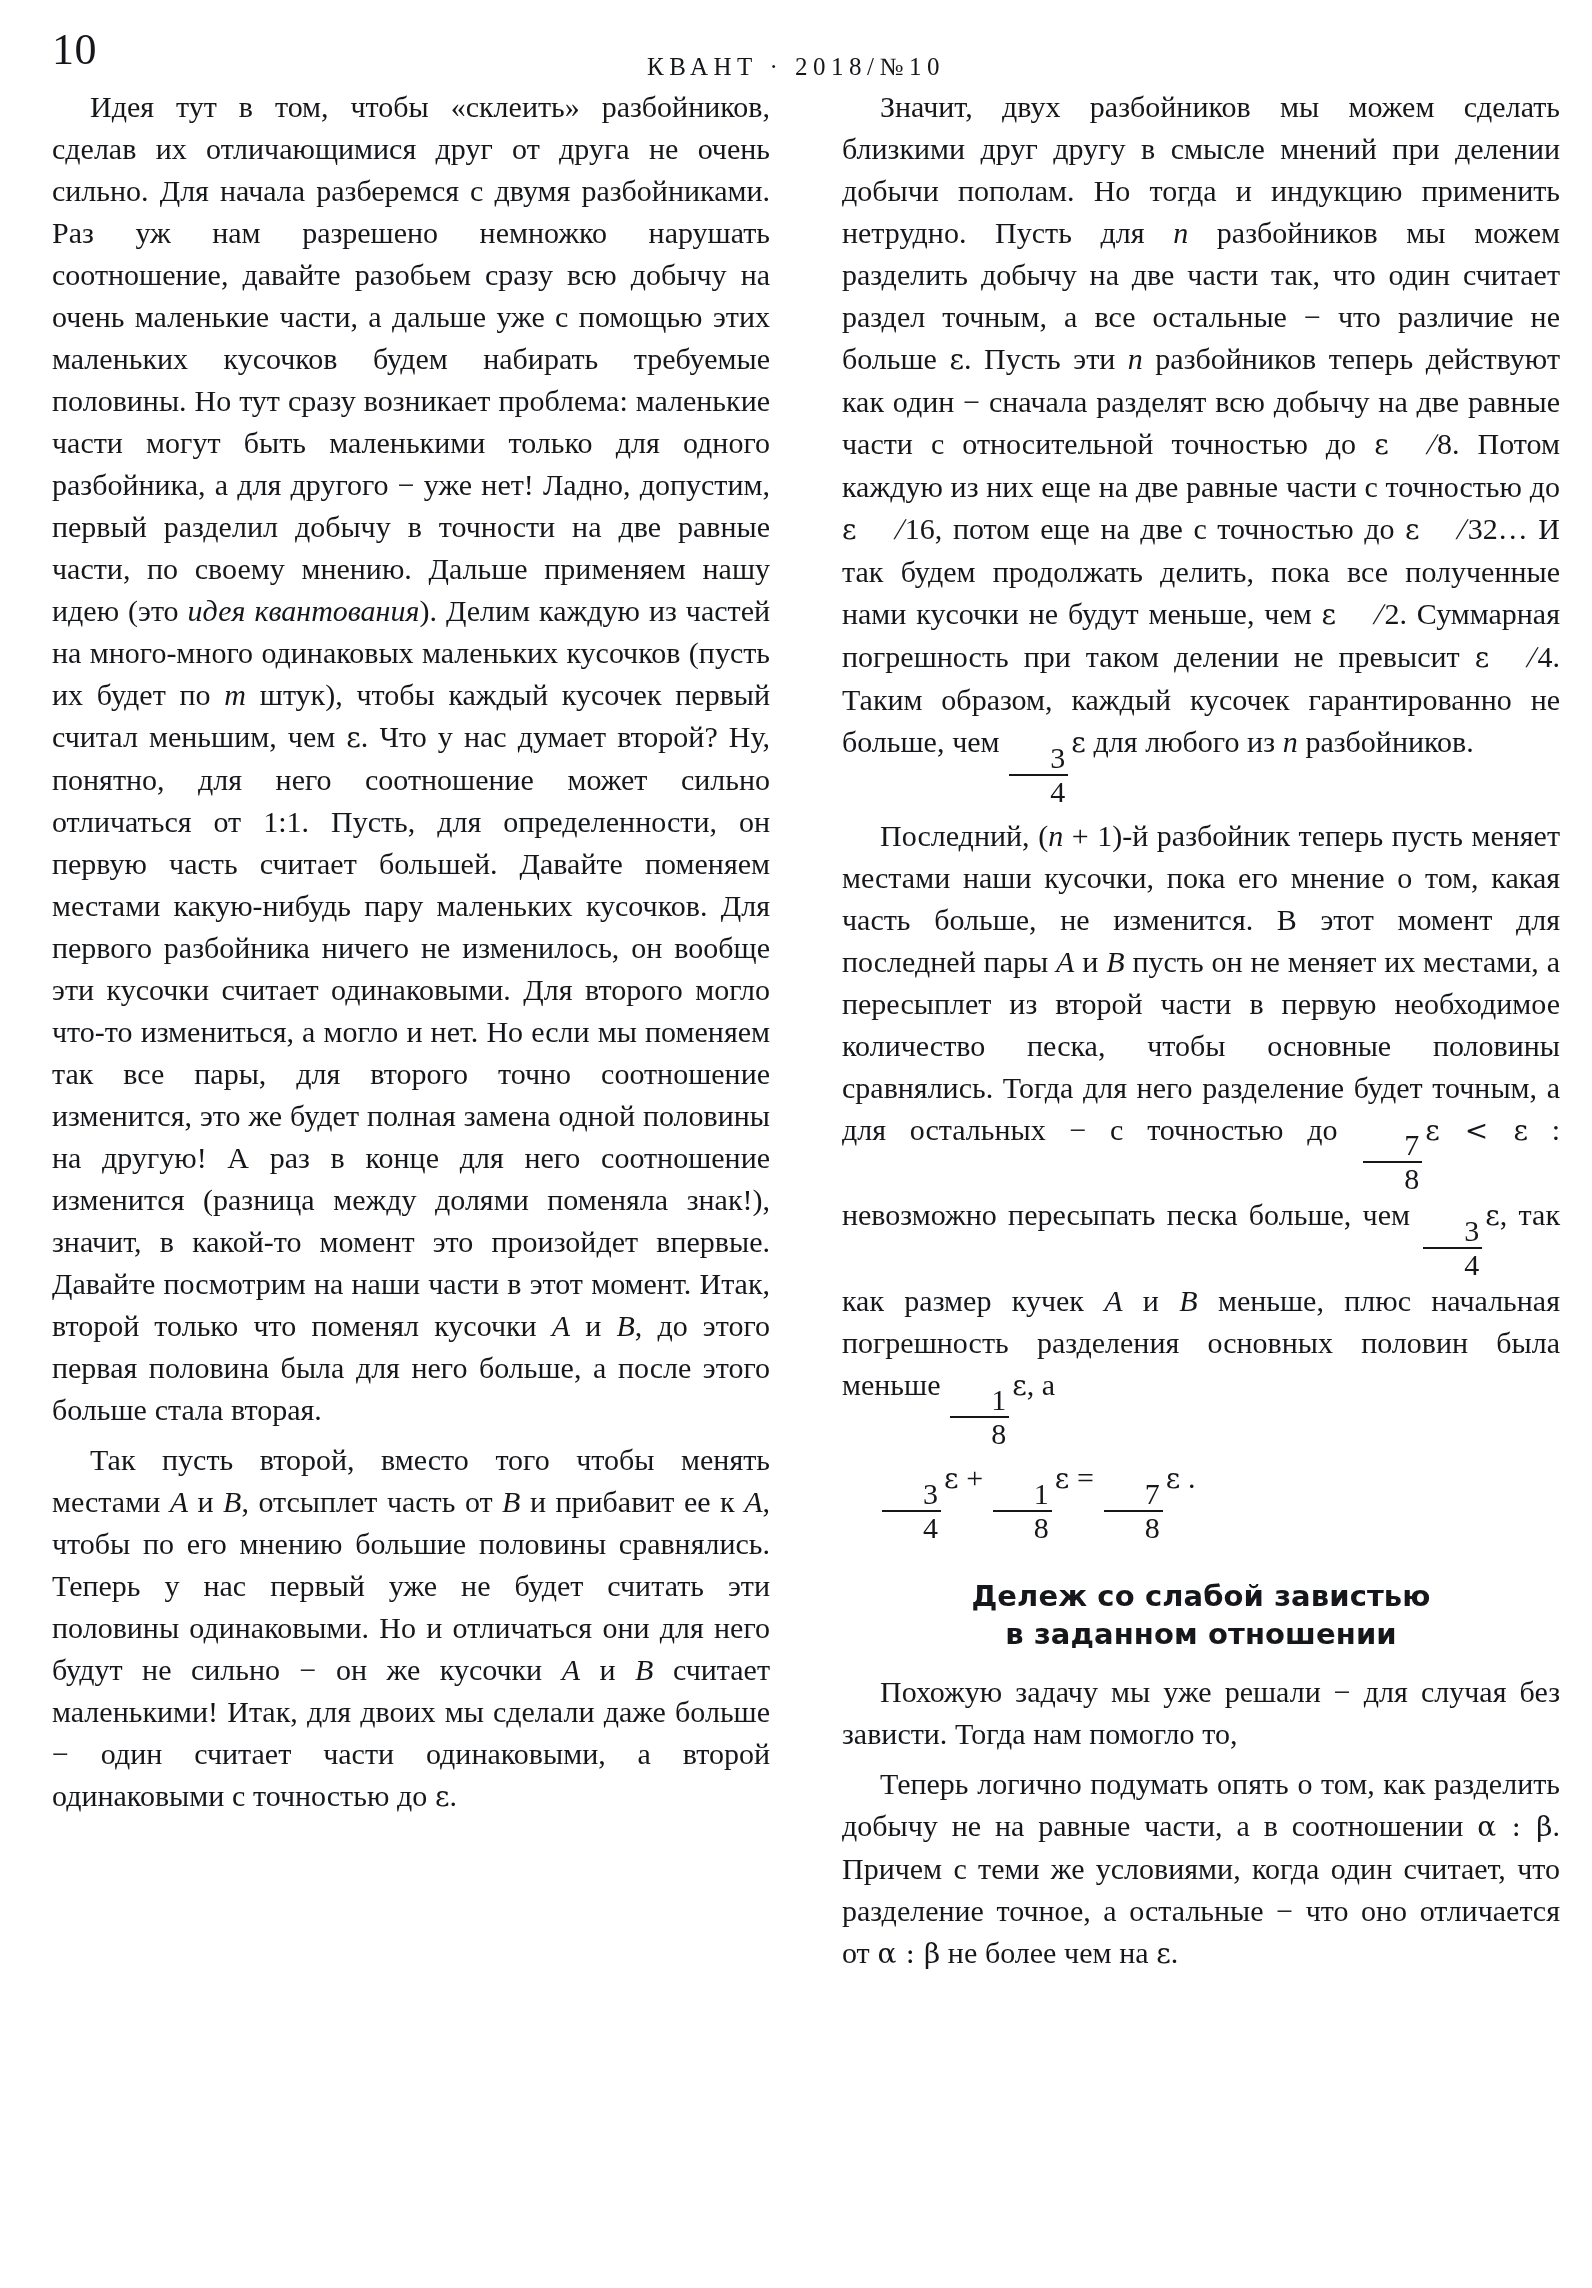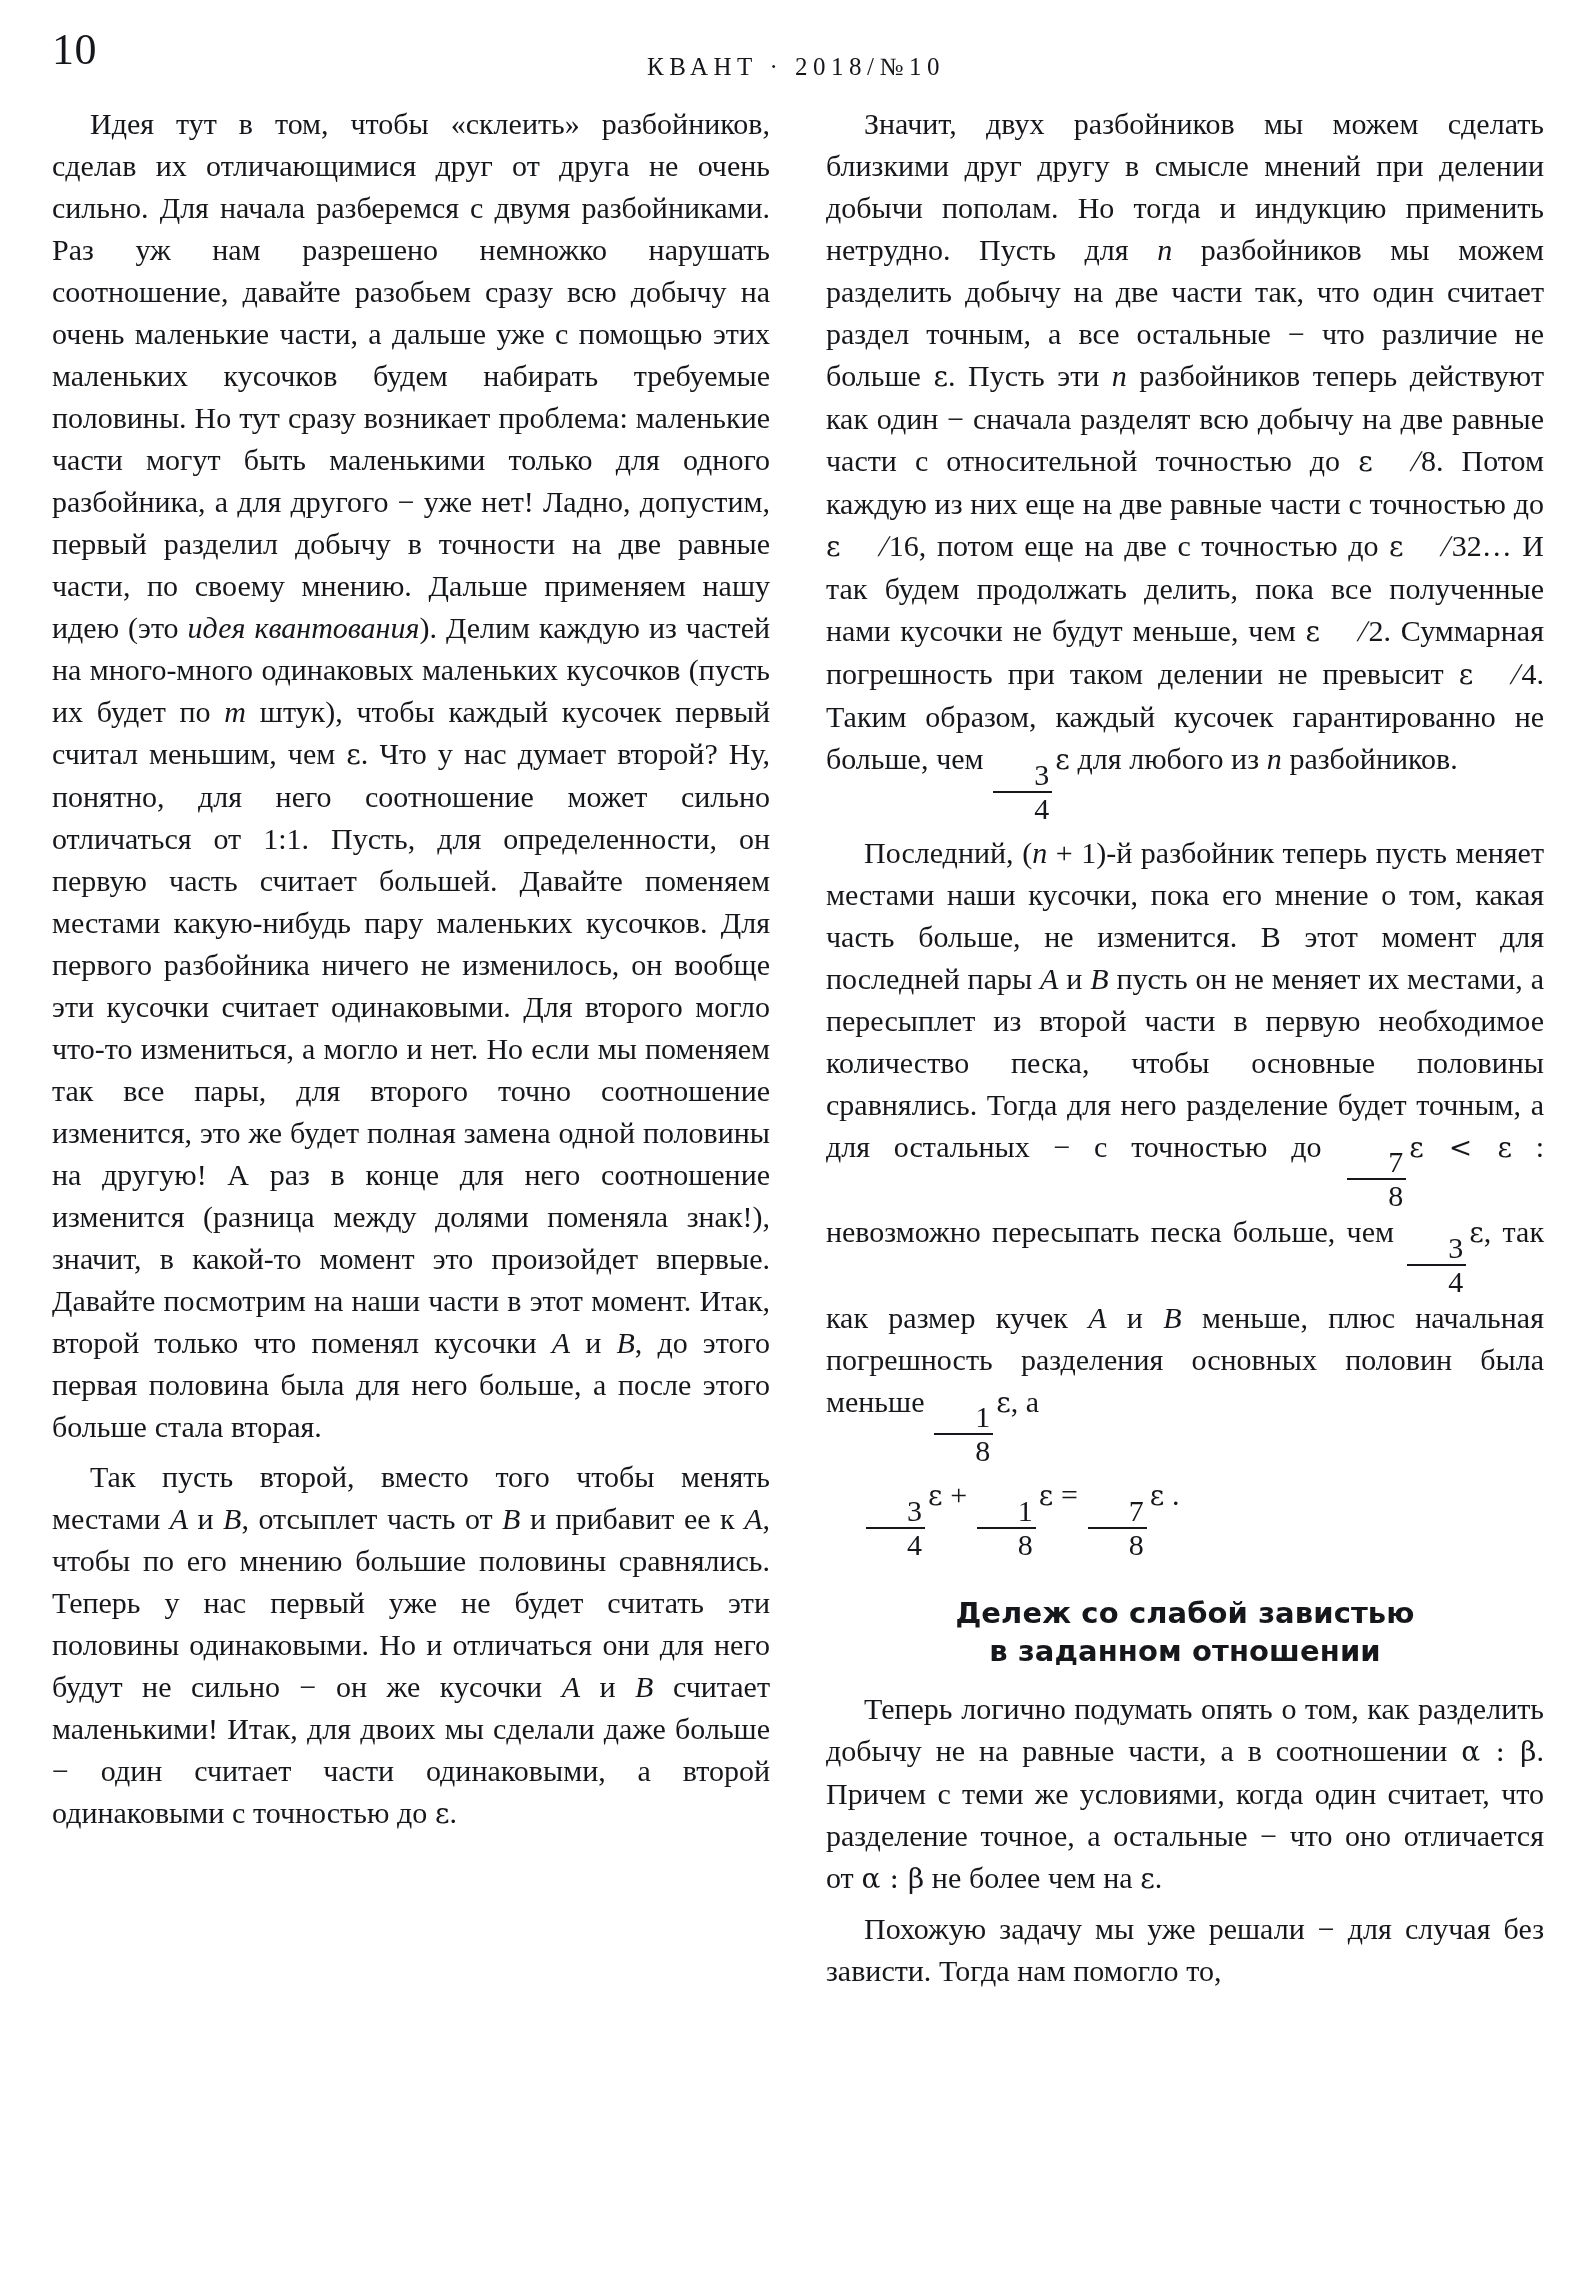--- a/index.html
+++ b/index.html
@@ -56,25 +56,25 @@
     letter-spacing: 5.5px;
     color: #15171a;
     font-family: "Liberation Serif", serif;
     margin-top: 16px;
   }
 
   
   .columns {
     position: absolute;
     left: 52px;
-    top: 103px;
+    top: 86px;
     width: 1493px;
     height: 2179px;
     display: flex;
-    gap: 56px;
+    gap: 72px;
   }
   .col {
     width: 718px;
     flex: 0 0 718px;
   }
 
   p.para {
     margin: 0;
     font-size: 30px;
     line-height: 42px;
@@ -192,19 +192,19 @@
             <span class="num">7</span>
             <span class="bar"></span>
             <span class="den">8</span>
           </span><span class="gk">ε</span><span> .</span></p>
 
       <h2 class="section-head">
         <span class="l1">Дележ со слабой завистью</span>
         <span class="l2">в заданном отношении</span>
       </h2>
 
+      <p class="para" id="rp3">Похожую задачу мы уже решали − для случая без зависти. Тогда нам помогло то,</p>
       <p class="para" id="rp2">Теперь логично подумать опять о том, как разделить добычу не на равные части, а в соотношении <span class="gk">α : β</span>. Причем с теми же условиями, когда один считает, что разделение точное, а остальные − что оно отличается от <span class="gk">α : β</span> не более чем на <span class="gk">ε</span>.</p>
-      <p class="para" id="rp3">Похожую задачу мы уже решали − для случая без зависти. Тогда нам помогло то,</p>
     </div>
 
   </div>
 </div>
 
 
 </body></html>

